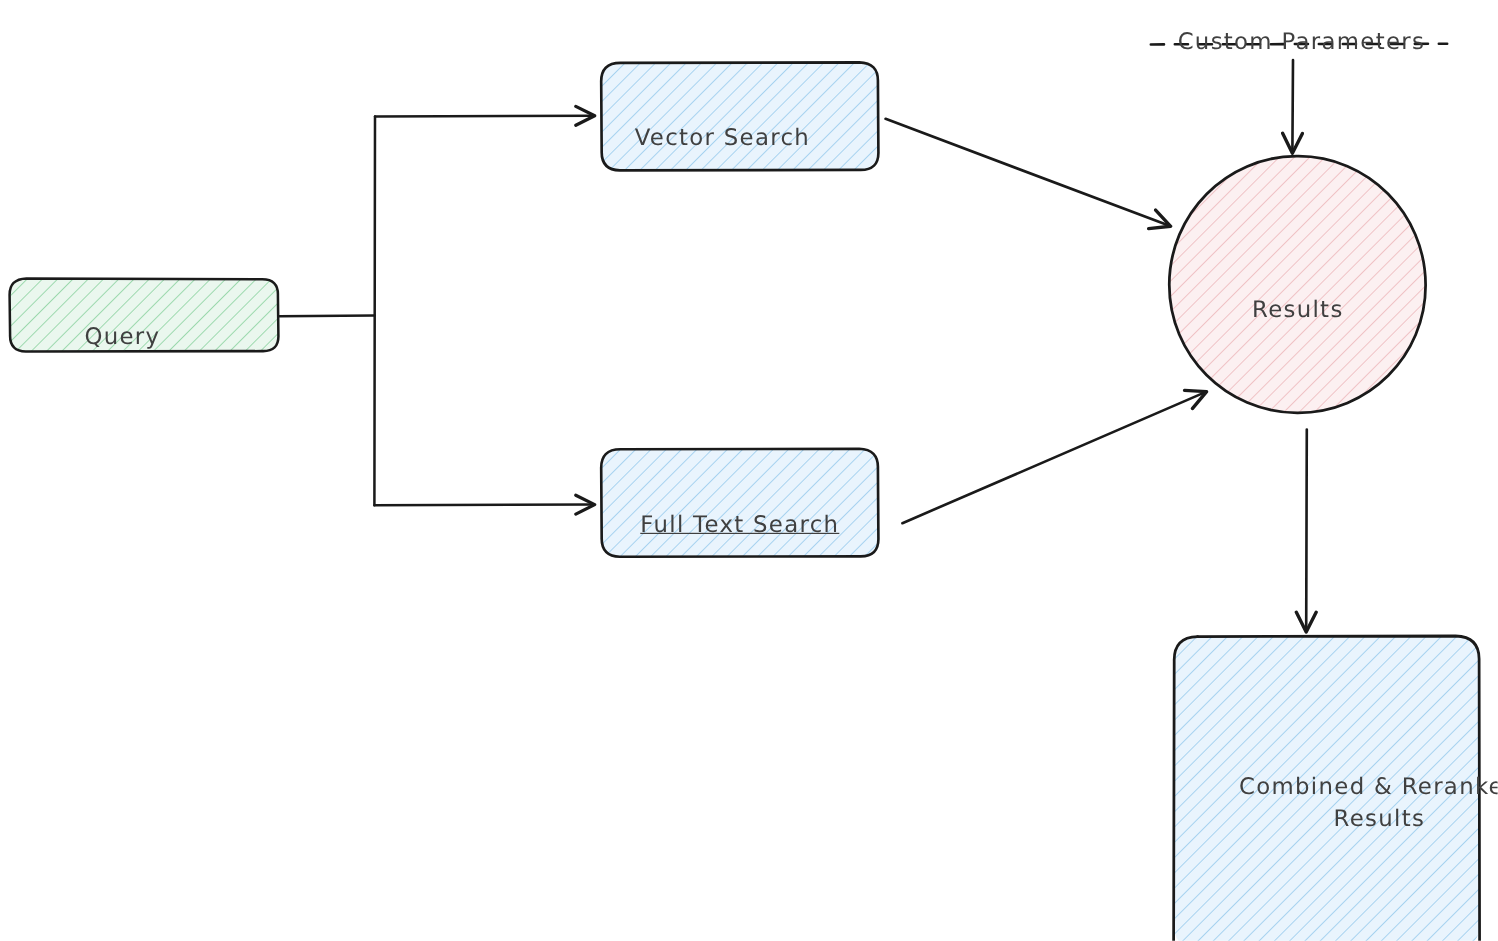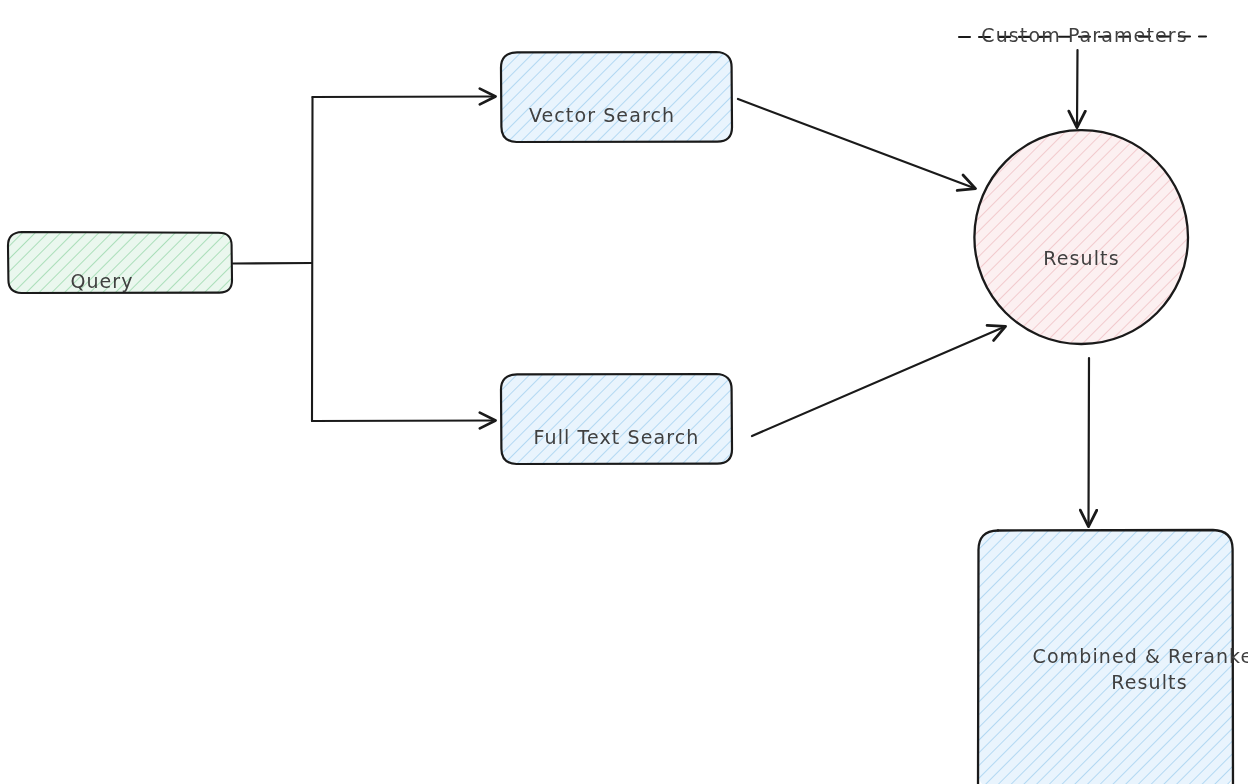--- a/index.html
+++ b/index.html
@@ -31,21 +31,21 @@
     text-align: center;
     line-height: 1.35;
     white-space: pre-line;
     pointer-events: none;
     user-select: none;
     margin-top: 19px;
   }
 
   .lbl-query      { left: 8px;   top: 250px; width: 188px; }
   .lbl-vector     { left: 501px; top: 84px;  width: 202px; }
-  .lbl-fulltext   { left: 501px; top: 406px; width: 231px; }
+  .lbl-fulltext   { left: 501px; top: 406px; width: 231px; text-decoration: underline; }
   .lbl-reranker   { left: 975px; top: 227px; width: 213px; }
   .lbl-results    { left: 978px; top: 625px; width: 303px; font-size: 19px; padding-left: 20px; }
   .lbl-custom     { left: 957px; top: 4px;   width: 255px; font-size: 19px; }
 </style>
 </head>
 <body>
 
 <svg id="canvas" viewBox="0 0 1248 784" xmlns="http://www.w3.org/2000/svg">
   <defs>
     <pattern id="hatch-green" width="9" height="9" patternTransform="rotate(45)" patternUnits="userSpaceOnUse">

